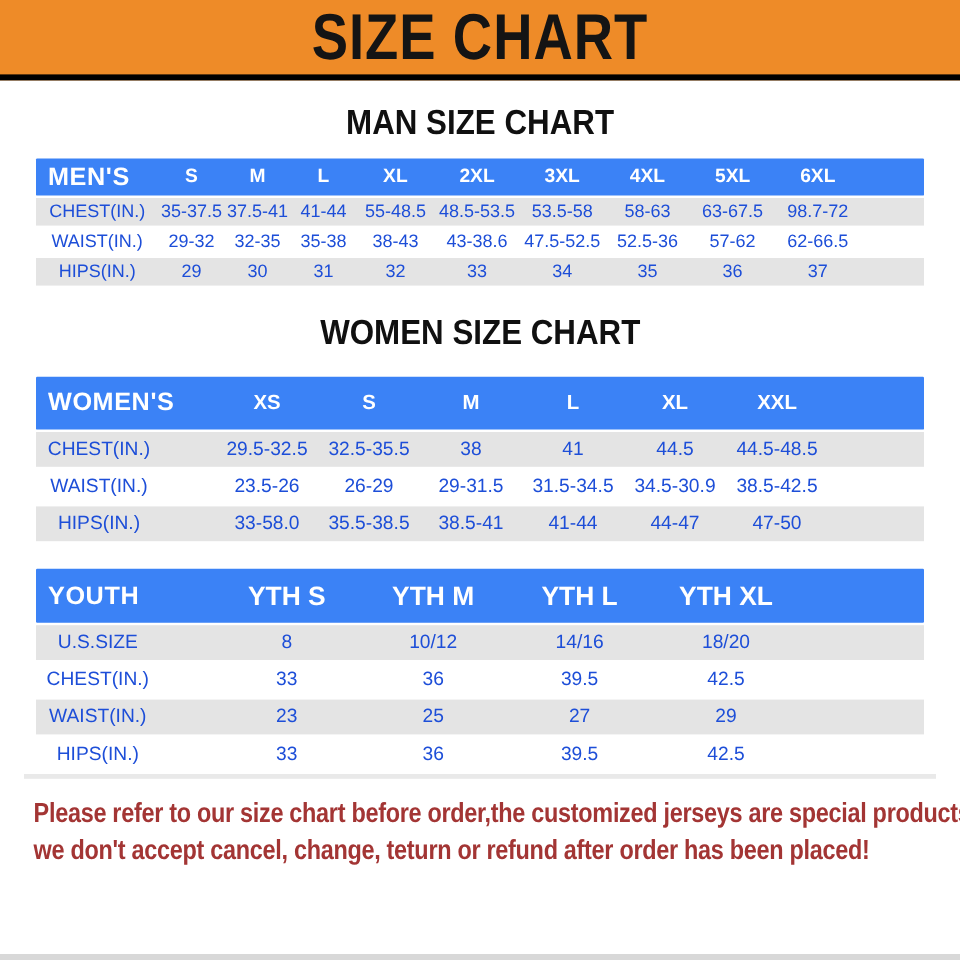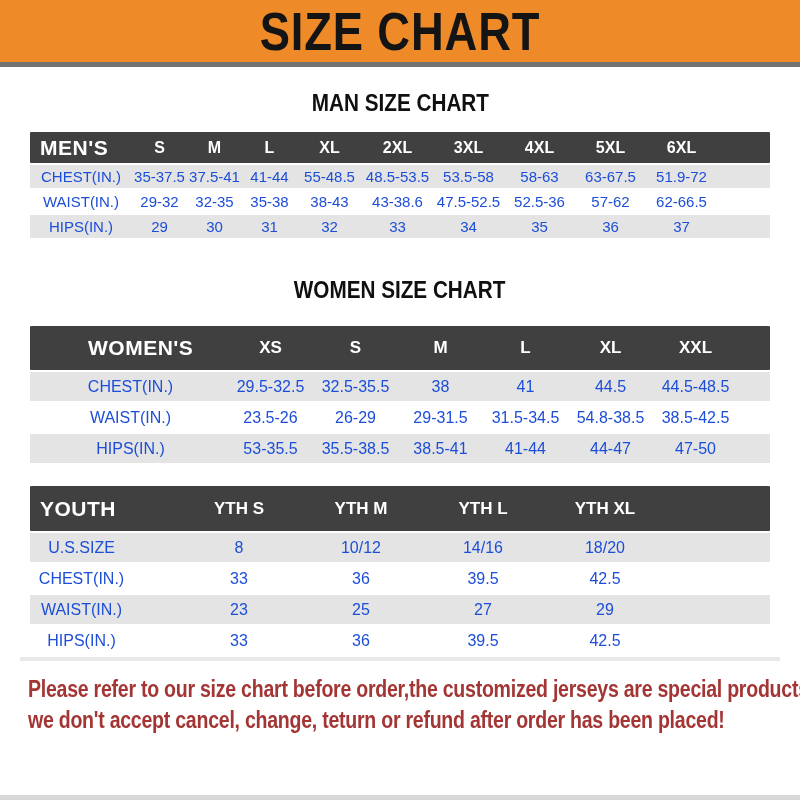--- a/index.html
+++ b/index.html
@@ -9,81 +9,81 @@
     background: #ffffff;
     font-family: "Liberation Sans", "DejaVu Sans", sans-serif;
     position: relative;
     overflow: hidden;
   }
 
   
   .banner {
     height: 67px;
     background: #EE8B28;
-    border-bottom: 5px solid #737373;
+    border-bottom: 5px solid #000000;
     display: flex; align-items: center; justify-content: center;
   }
   .banner-text {
     font-size: 54px; font-weight: bold; color: #141414;
     letter-spacing: 1px; white-space: nowrap;
     display: inline-block; transform: scaleX(0.84);
   }
 
   
   .section-title {
     text-align: center; font-weight: bold; color: #101010;
-    font-size: 23px; line-height: 32px; white-space: nowrap;
+    font-size: 29px; line-height: 32px; white-space: nowrap;
   }
   .section-title .cond { display: inline-block; transform: scaleX(0.9); }
   .sec-men   .section-title { margin-top: 20px; }
-  .sec-women .section-title { margin-top: 36px; }
+  .sec-women .section-title { margin-top: 24px; }
   .sec-youth .section-title { margin-top: 34px; }
 
   
   .tbl { width: 740px; margin: 0 auto; }
   .t-men   { margin-top: 13px; }
   .t-women { margin-top: 20px; }
   .t-youth { margin-top: 23px; }
 
   .srow { display: flex; align-items: center; }
   .srow.hdr {
-    background: #404040; color: #ffffff;
+    background: #3b82f6; color: #ffffff;
     border-radius: 1px;
   }
   .t-men   .srow.hdr { height: 31px; }
   .t-women .srow.hdr { height: 44px; }
   .t-youth .srow.hdr { height: 45px; }
 
   .srow.body-row { margin-top: 2px; color: #1d4ed8; }
   .t-men   .srow.body-row { height: 23px; font-size: 15px; }
   .t-women .srow.body-row { height: 29px; font-size: 16px; }
   .t-youth .srow.body-row { height: 29px; font-size: 16px; }
 
   
   .tbl > .srow:nth-child(even) { background: #E4E4E4; }
 
   .cell { text-align: center; flex: 0 0 auto; }
 
   .srow.hdr .cell { font-weight: bold; }
   .t-men   .srow.hdr .cell { font-size: 16px; }
   .t-women .srow.hdr .cell { font-size: 17px; }
-  .t-youth .srow.hdr .cell { font-size: 17px; }
+  .t-youth .srow.hdr .cell { font-size: 22px; }
   .srow.hdr .c0 {
     text-align: left; padding-left: 10px;
     font-size: 21px !important; letter-spacing: 0.5px;
   }
 
   
   .t-men .c0 { width: 102px; }
   .t-men .c1, .t-men .c2, .t-men .c3 { width: 55px; }
   .t-men .c4 { width: 65px; }
   .t-men .c5, .t-men .c6, .t-men .c7, .t-men .c8, .t-men .c9 { width: 71px; }
 
   
-  .t-women .c0 { width: 150px; margin-left: 48px; }
+  .t-women .c0 { width: 150px; }
   .t-women .cell:not(.c0) { width: 85px; }
 
   
   .t-youth .c0 { width: 148px; }
   .t-youth .cell:not(.c0) { width: 122px; }
 
   
   .t-women .body-row .c0, .t-youth .body-row .c0 { padding-right: 45px; }
 
   
@@ -138,21 +138,21 @@
         <div class="srow body-row">
           <div class="cell c0">CHEST(IN.)</div>
           <div class="cell c1">35-37.5</div>
           <div class="cell c2">37.5-41</div>
           <div class="cell c3">41-44</div>
           <div class="cell c4">55-48.5</div>
           <div class="cell c5">48.5-53.5</div>
           <div class="cell c6">53.5-58</div>
           <div class="cell c7">58-63</div>
           <div class="cell c8">63-67.5</div>
-          <div class="cell c9">51.9-72</div>
+          <div class="cell c9">98.7-72</div>
         </div>
         <div class="srow body-row">
           <div class="cell c0">WAIST(IN.)</div>
           <div class="cell c1">29-32</div>
           <div class="cell c2">32-35</div>
           <div class="cell c3">35-38</div>
           <div class="cell c4">38-43</div>
           <div class="cell c5">43-38.6</div>
           <div class="cell c6">47.5-52.5</div>
           <div class="cell c7">52.5-36</div>
@@ -196,26 +196,26 @@
           <div class="cell c4">41</div>
           <div class="cell c5">44.5</div>
           <div class="cell c6">44.5-48.5</div>
         </div>
         <div class="srow body-row">
           <div class="cell c0">WAIST(IN.)</div>
           <div class="cell c1">23.5-26</div>
           <div class="cell c2">26-29</div>
           <div class="cell c3">29-31.5</div>
           <div class="cell c4">31.5-34.5</div>
-          <div class="cell c5">54.8-38.5</div>
+          <div class="cell c5">34.5-30.9</div>
           <div class="cell c6">38.5-42.5</div>
         </div>
         <div class="srow body-row">
           <div class="cell c0">HIPS(IN.)</div>
-          <div class="cell c1">53-35.5</div>
+          <div class="cell c1">33-58.0</div>
           <div class="cell c2">35.5-38.5</div>
           <div class="cell c3">38.5-41</div>
           <div class="cell c4">41-44</div>
           <div class="cell c5">44-47</div>
           <div class="cell c6">47-50</div>
         </div>
       </div>
   </section>
 
   <section class="sec-youth">

